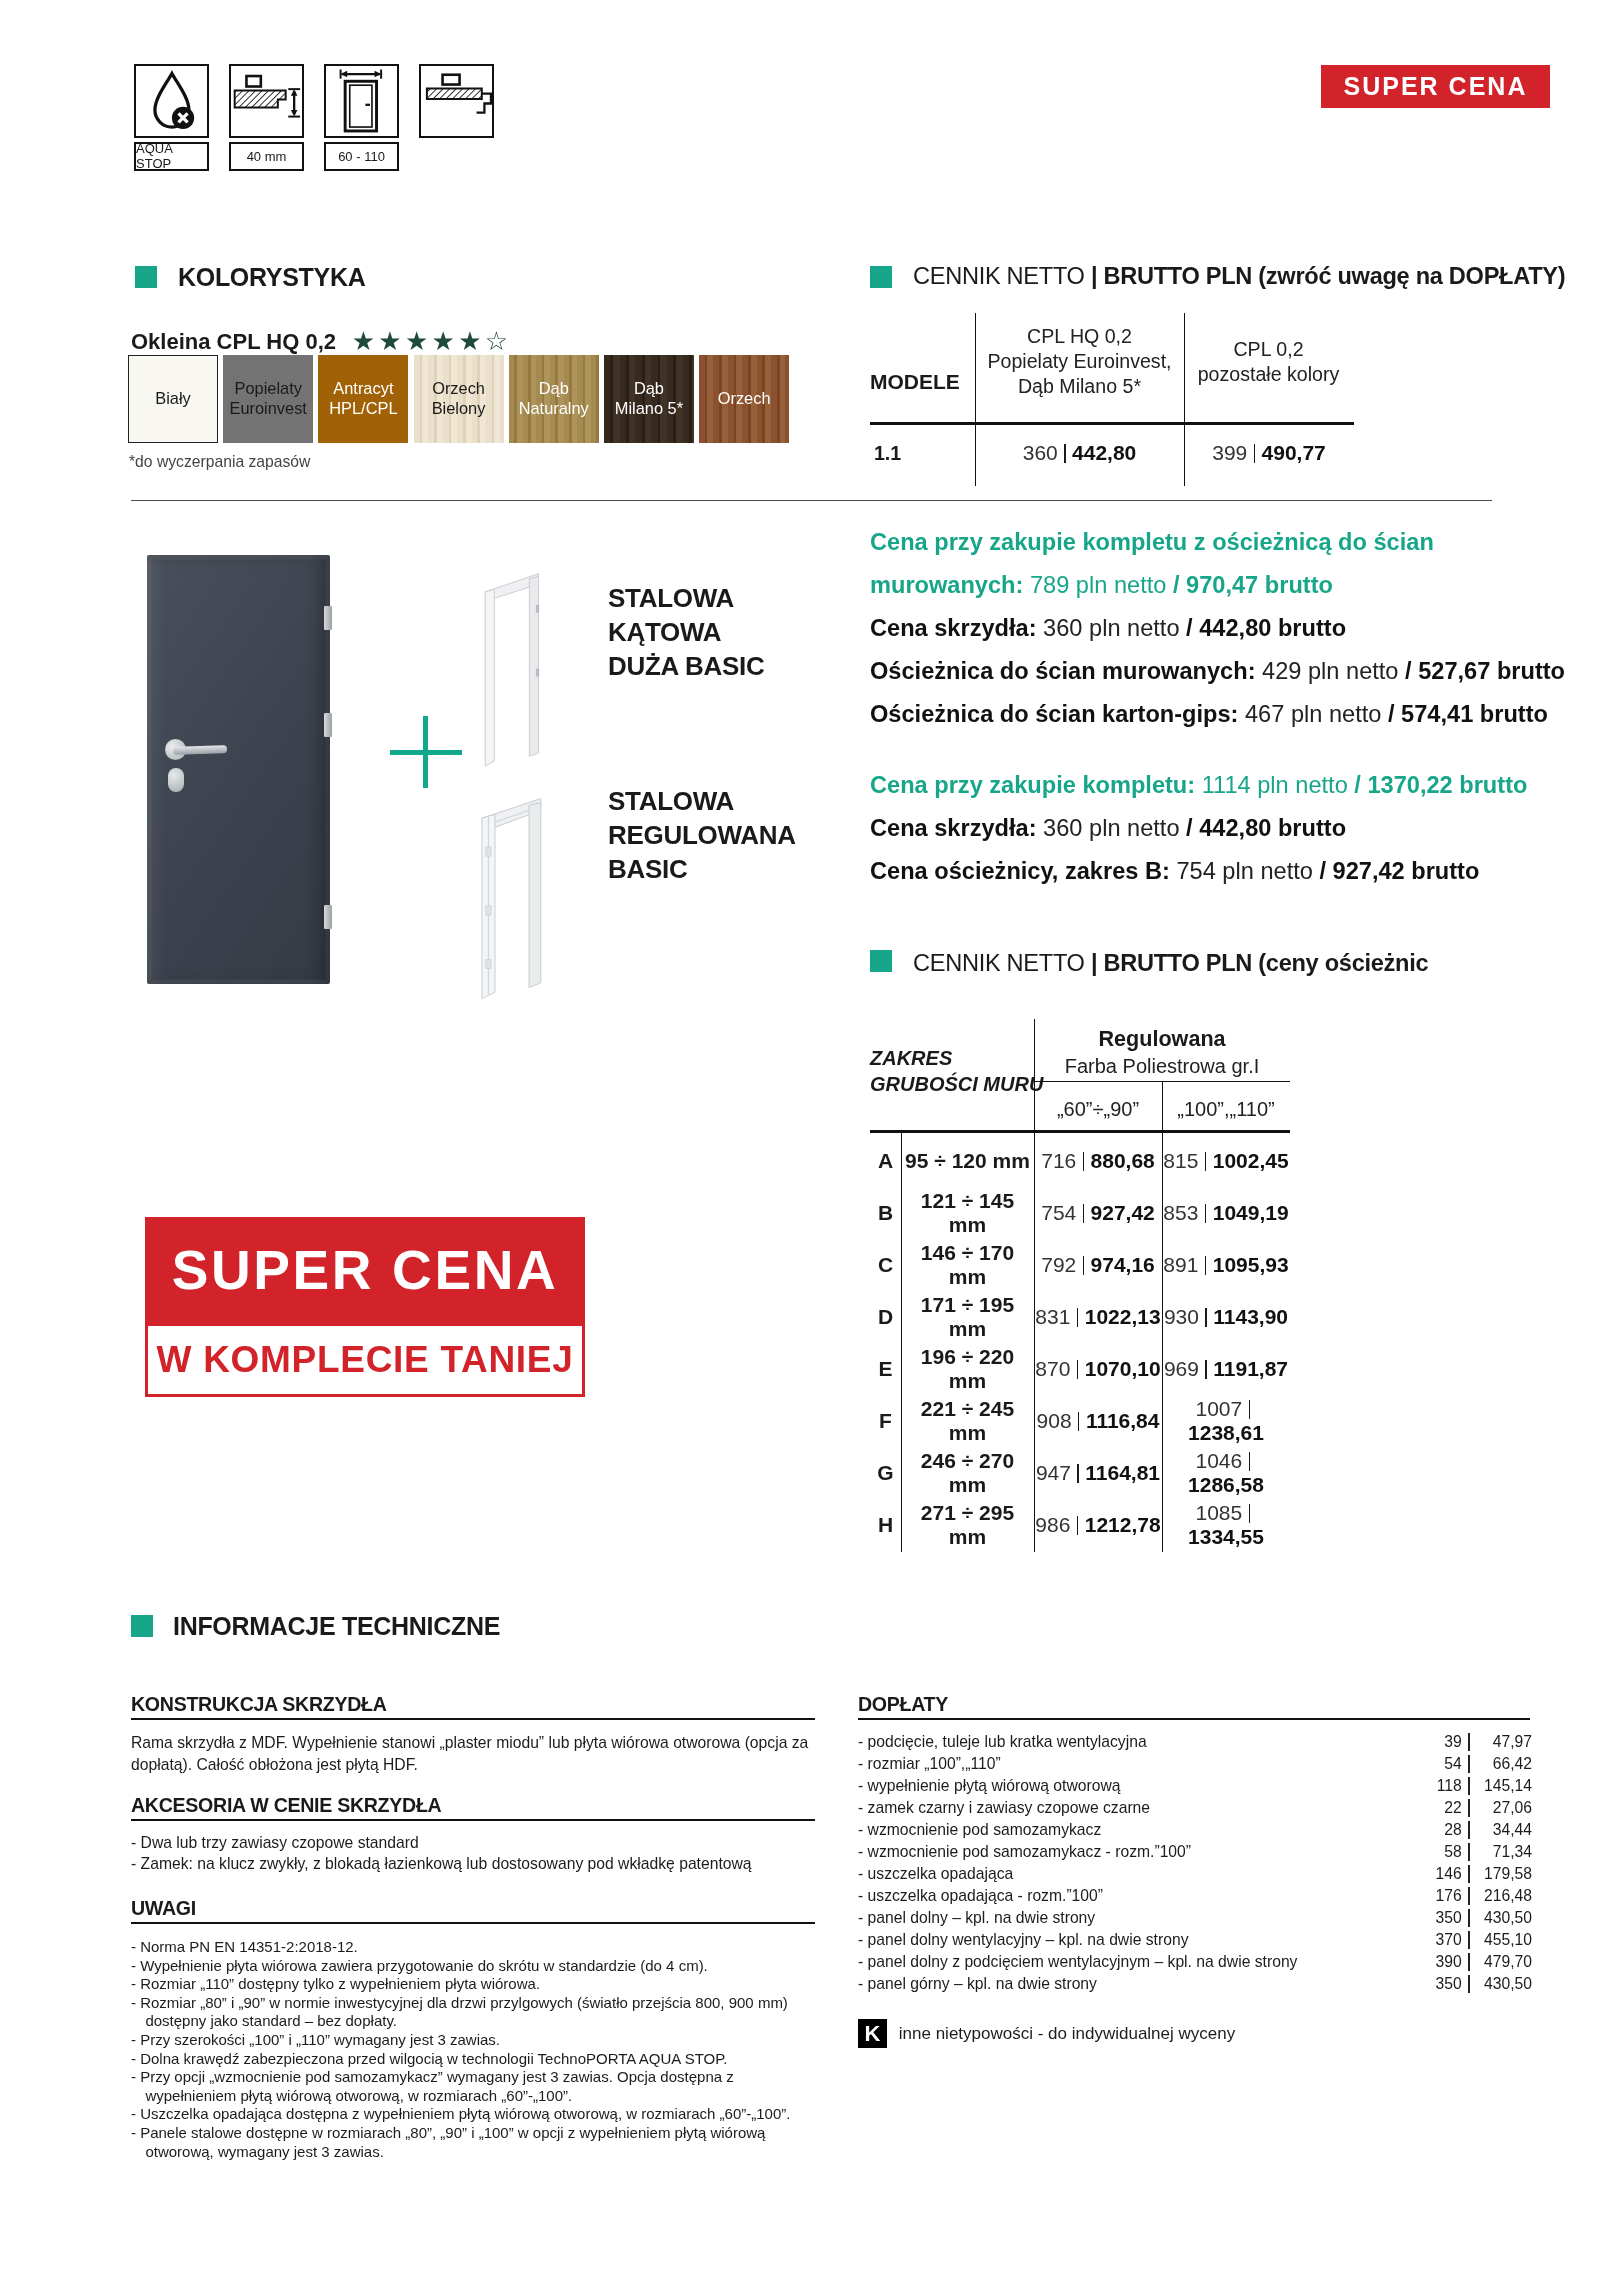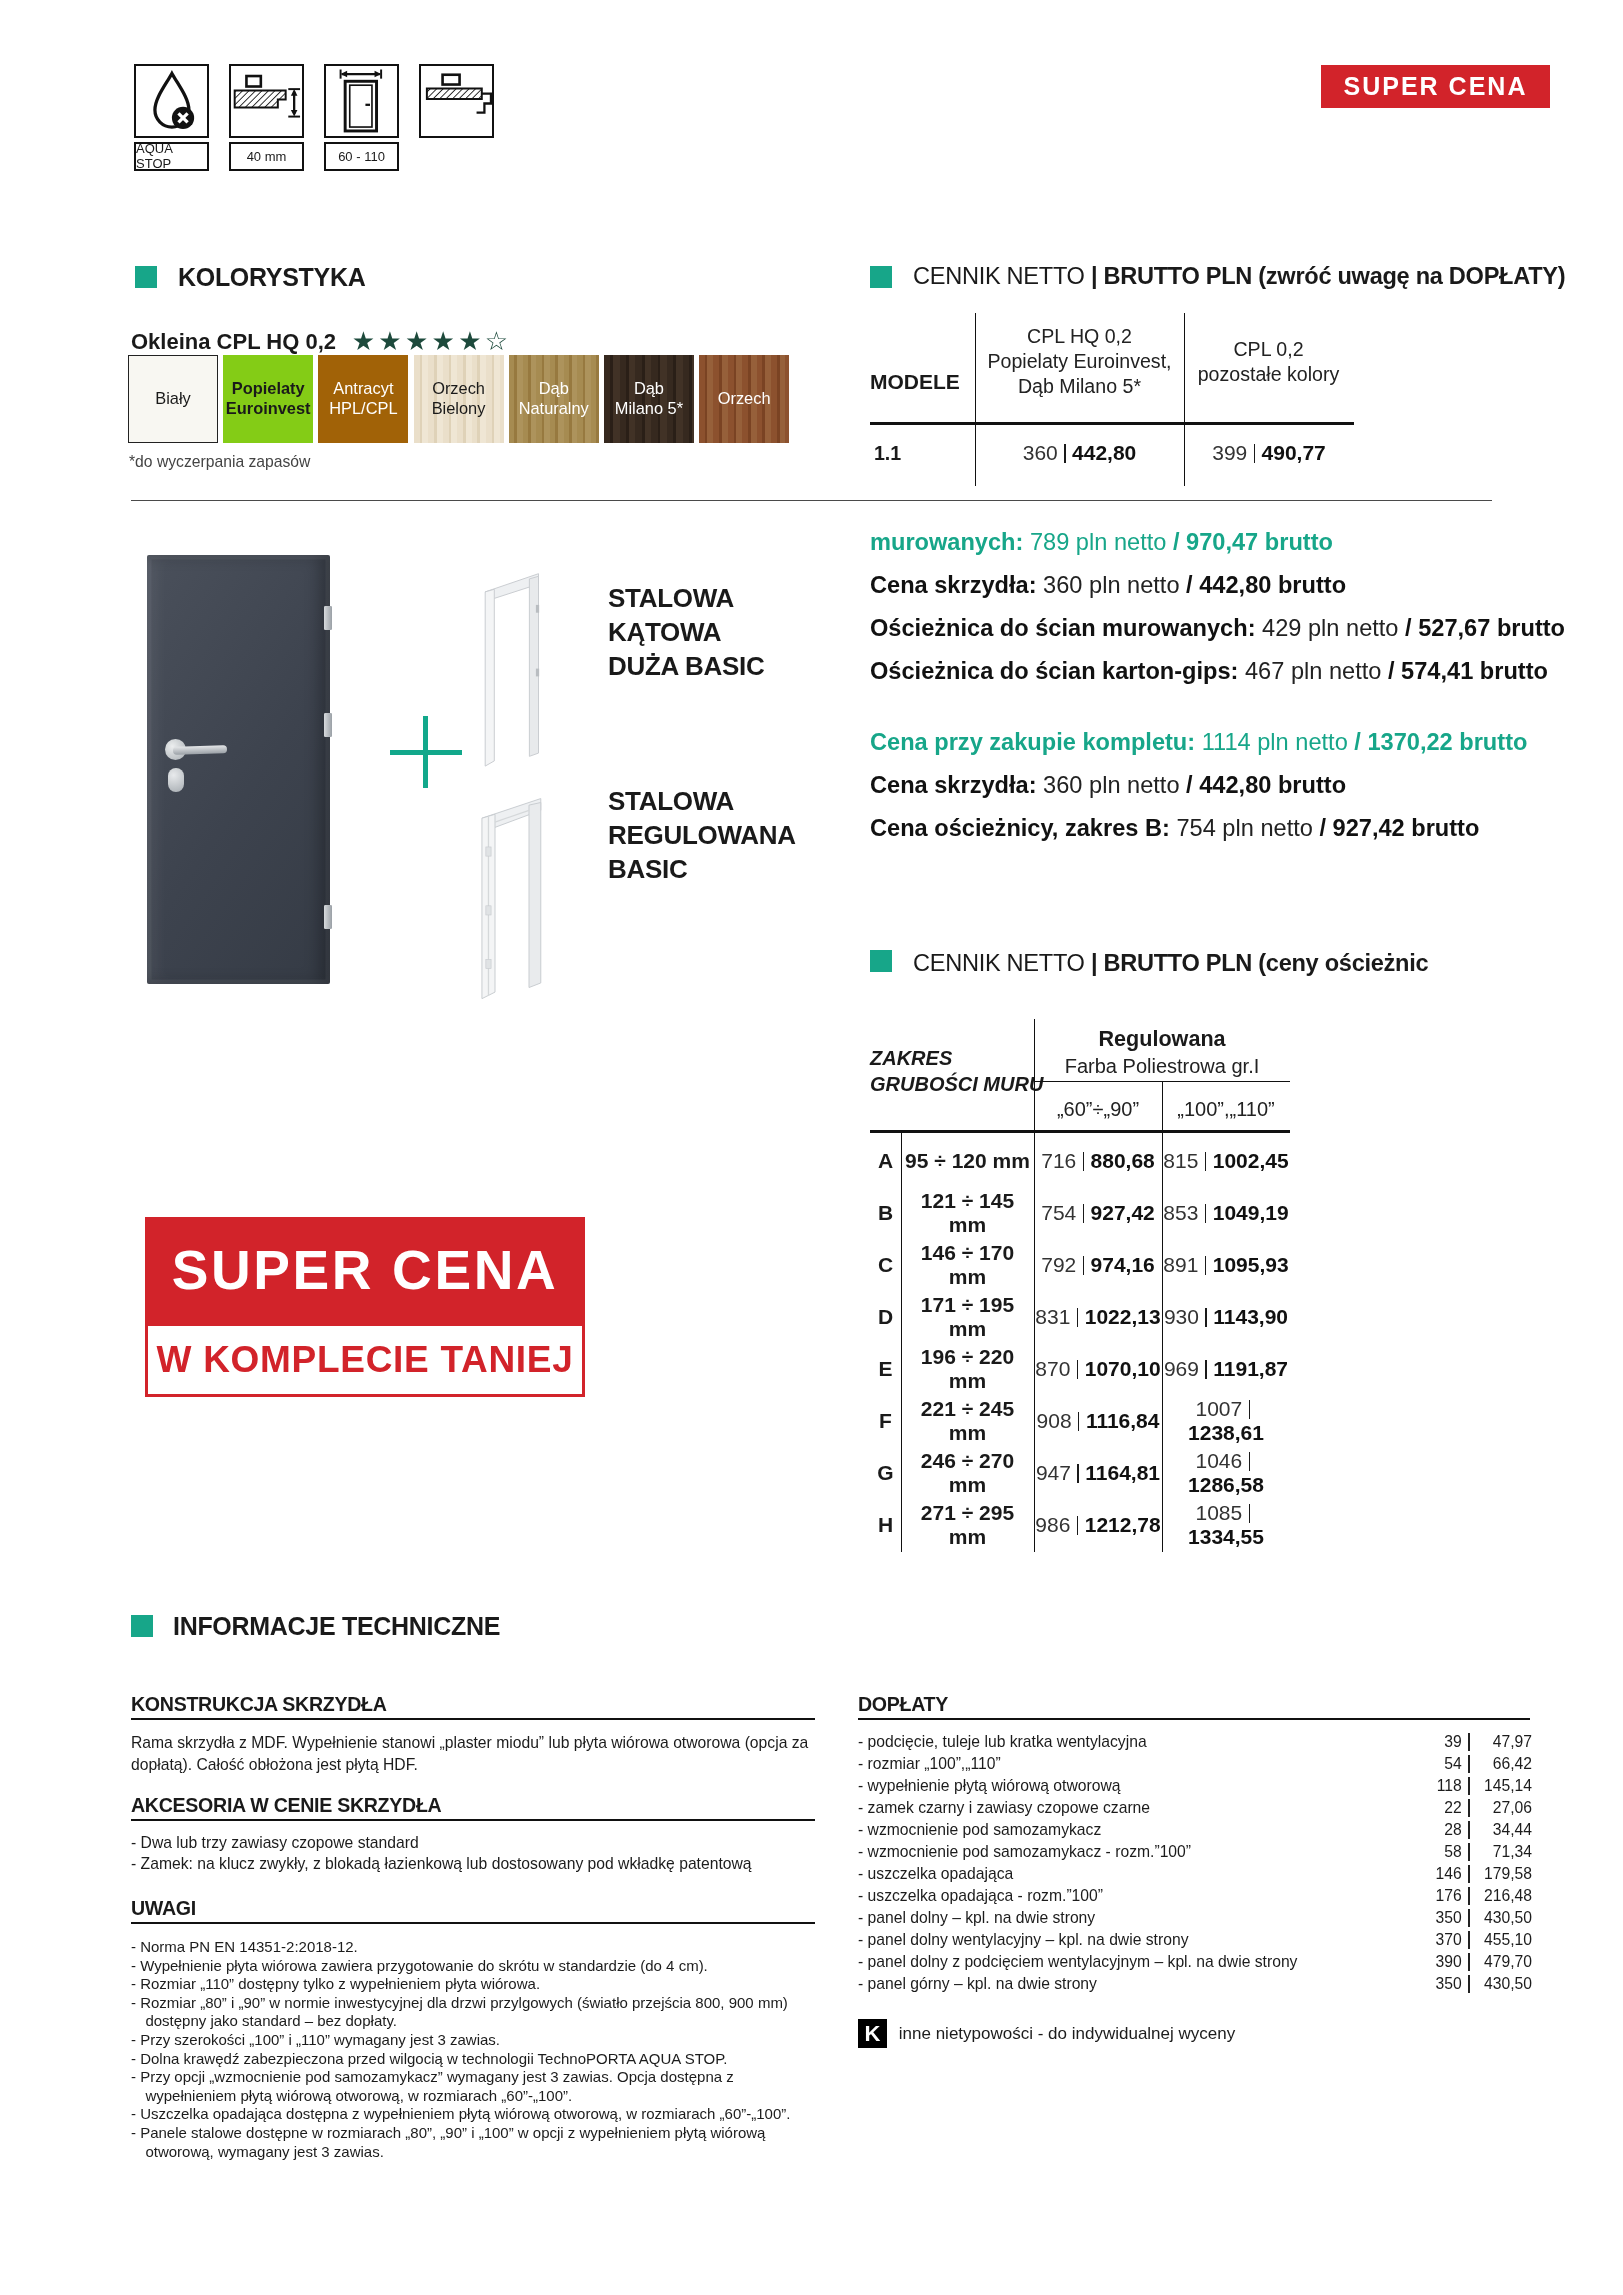--- a/index.html
+++ b/index.html
@@ -180,21 +180,21 @@
       
     <span class="star">★</span><span class="star">★</span><span class="star">★</span><span class="star">★</span><span class="star">★</span><span class="star">☆</span></span>
   </div>
 
   <div class="abs swatch-row" style="left:128px;top:355px;">
 
   <div class="swatch" style="background: rgb(248, 247, 242); color: rgb(26, 26, 26); border: 1.3px solid rgb(34, 34, 34);">
         <span>Biały</span>
 
       </div>
-      <div class="swatch" style="background: #84cc16; color: rgb(26, 26, 26); font-weight: bold;">
+      <div class="swatch" style="background: #737373; color: rgb(26, 26, 26);">
         <span>Popielaty</span>
         <span>Euroinvest</span>
       </div>
       <div class="swatch" style="background: #a16207; color: rgb(255, 255, 255);">
         <span>Antracyt</span>
         <span>HPL/CPL</span>
       </div>
       <div class="swatch" style="background: repeating-linear-gradient(90deg, rgb(234, 223, 202) 0px, rgb(234, 223, 202) 5.9px, rgb(223, 210, 184) 5.9px, rgb(223, 210, 184) 8.5px, rgb(239, 230, 212) 8.5px, rgb(239, 230, 212) 14.4px); color: rgb(26, 26, 26);">
         <span>Orzech</span>
         <span>Bielony</span>
@@ -282,20 +282,25 @@
     </div>
   <div class="abs frame-label" style="left:608px;top:784px;">
 
   <div>STALOWA</div>
       <div>REGULOWANA</div>
       <div>BASIC</div>
     </div>
 
   <div class="abs price-lines" style="left:870px;top:521px;width:661px;">
 
+  <div class="price-line">
+        <span>
+          
+        <span class="seg gb">Cena przy zakupie kompletu z ościeżnicą do ścian</span></span>
+      </div>
       <div class="price-line">
         <span>
           
         <span class="seg gb">murowanych: </span><span class="seg gr">789 pln netto </span><span class="seg gb">/ 970,47 brutto</span></span>
       </div>
       <div class="price-line">
         <span>
           
         <span class="seg bb">Cena skrzydła: </span><span class="seg br">360 pln netto </span><span class="seg bb">/ 442,80 brutto</span></span>
       </div>

